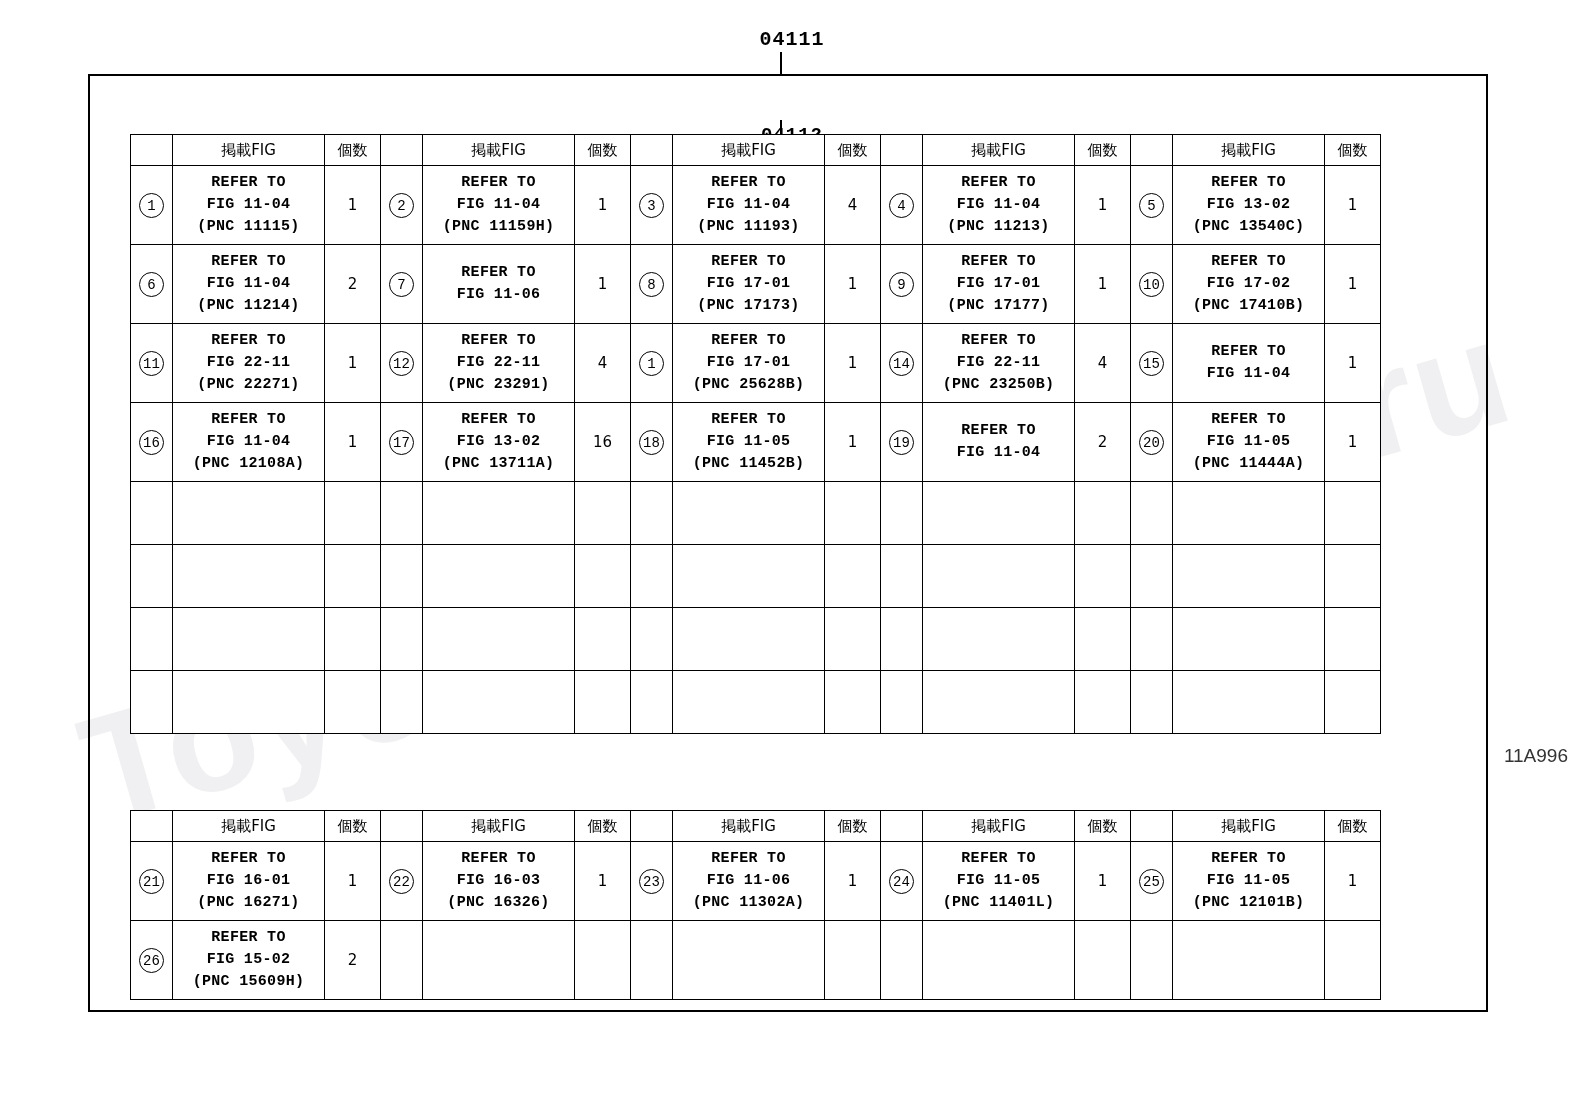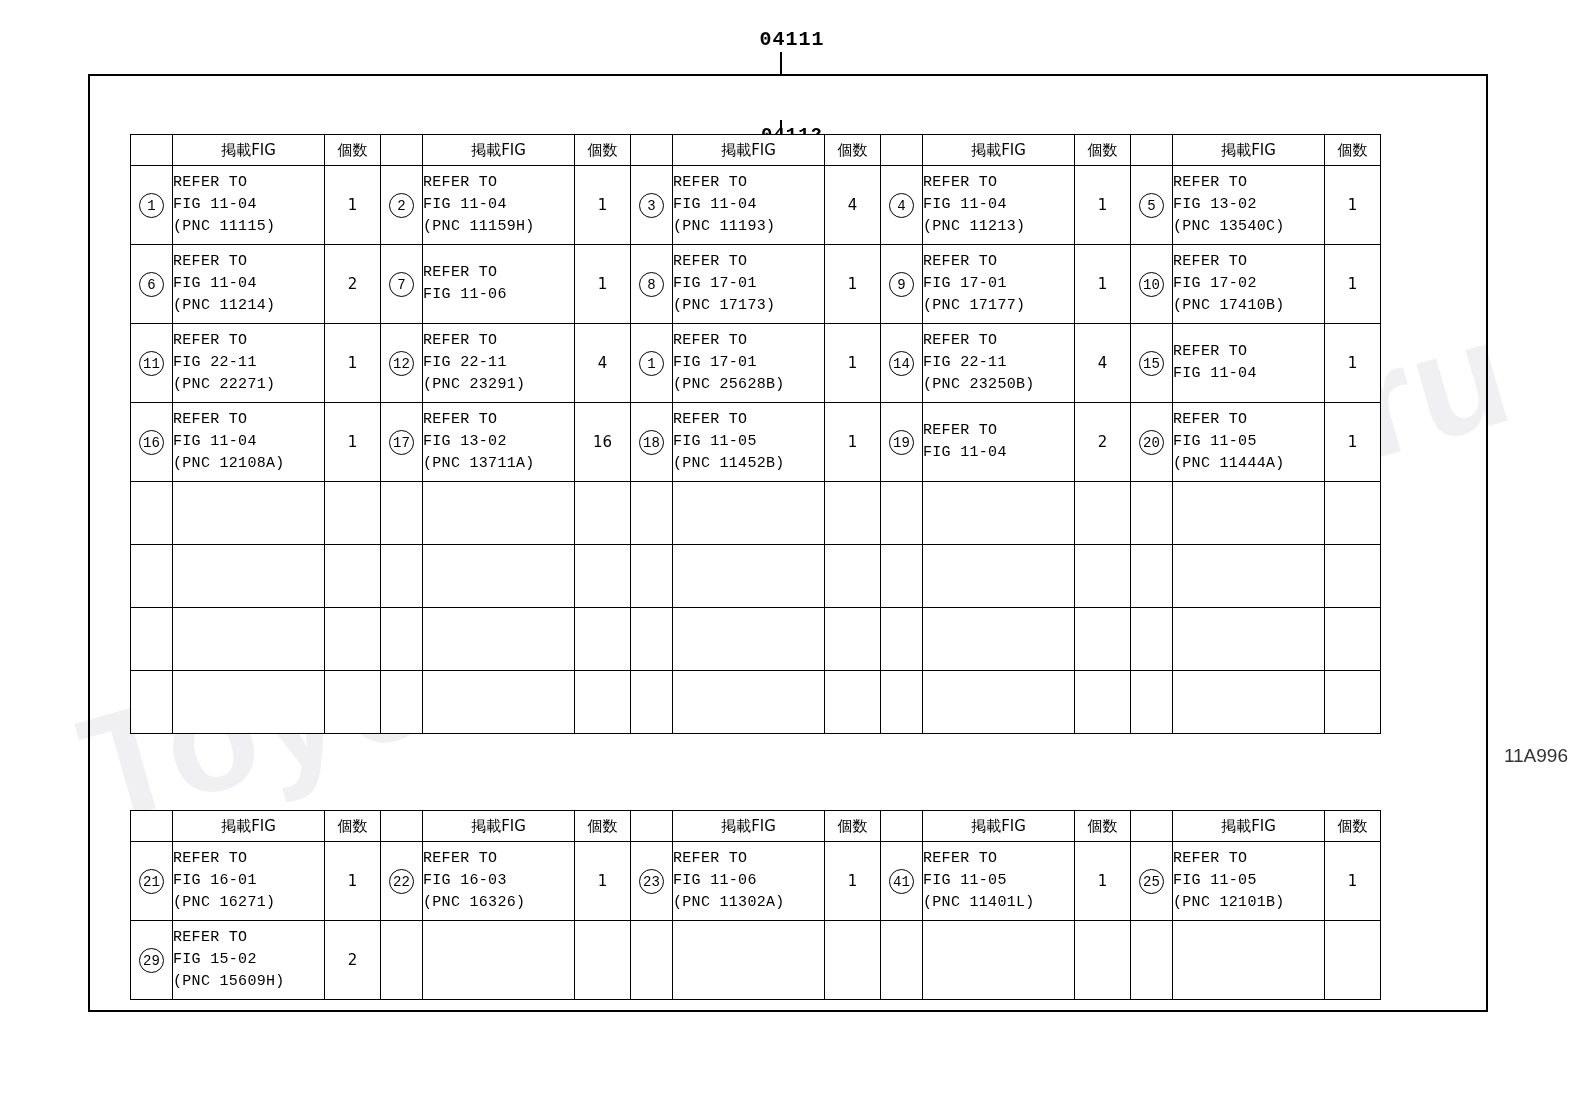--- a/index.html
+++ b/index.html
@@ -136,25 +136,26 @@
     border: 1.5px solid #000;
     border-radius: 50%;
     font-family: "Liberation Mono", monospace;
     font-size: 14px;
     text-align: center;
     box-sizing: border-box;
   }
   .figcell {
     font-family: "Liberation Mono", monospace;
     font-size: 15px;
-    font-weight: normal;
+    font-weight: bold;
     line-height: 1.45;
     padding-left: 14px;
     letter-spacing: 0.3px;
     white-space: pre-line;
+    text-align: center;
   }
   .qtycell {
     text-align: center;
     font-family: "DejaVu Sans", sans-serif;
     font-size: 15px;
   }
 
   .footer-code {
     position: absolute;
     right: 24px;
@@ -440,33 +441,33 @@
           <td class="row-cell numcell"><span class="circ">22</span></td>
           <td class="row-cell figcell">REFER TO
 FIG 16-03
 (PNC 16326)</td>
           <td class="row-cell qtycell">1</td>
           <td class="row-cell numcell"><span class="circ">23</span></td>
           <td class="row-cell figcell">REFER TO
 FIG 11-06
 (PNC 11302A)</td>
           <td class="row-cell qtycell">1</td>
-          <td class="row-cell numcell"><span class="circ">41</span></td>
+          <td class="row-cell numcell"><span class="circ">24</span></td>
           <td class="row-cell figcell">REFER TO
 FIG 11-05
 (PNC 11401L)</td>
           <td class="row-cell qtycell">1</td>
           <td class="row-cell numcell"><span class="circ">25</span></td>
           <td class="row-cell figcell">REFER TO
 FIG 11-05
 (PNC 12101B)</td>
           <td class="row-cell qtycell">1</td>
         </tr>
         <tr>
-          <td class="row-cell numcell"><span class="circ">29</span></td>
+          <td class="row-cell numcell"><span class="circ">26</span></td>
           <td class="row-cell figcell">REFER TO
 FIG 15-02
 (PNC 15609H)</td>
           <td class="row-cell qtycell">2</td>
           <td class="row-cell numcell"></td>
           <td class="row-cell figcell"></td>
           <td class="row-cell qtycell"></td>
           <td class="row-cell numcell"></td>
           <td class="row-cell figcell"></td>
           <td class="row-cell qtycell"></td>

